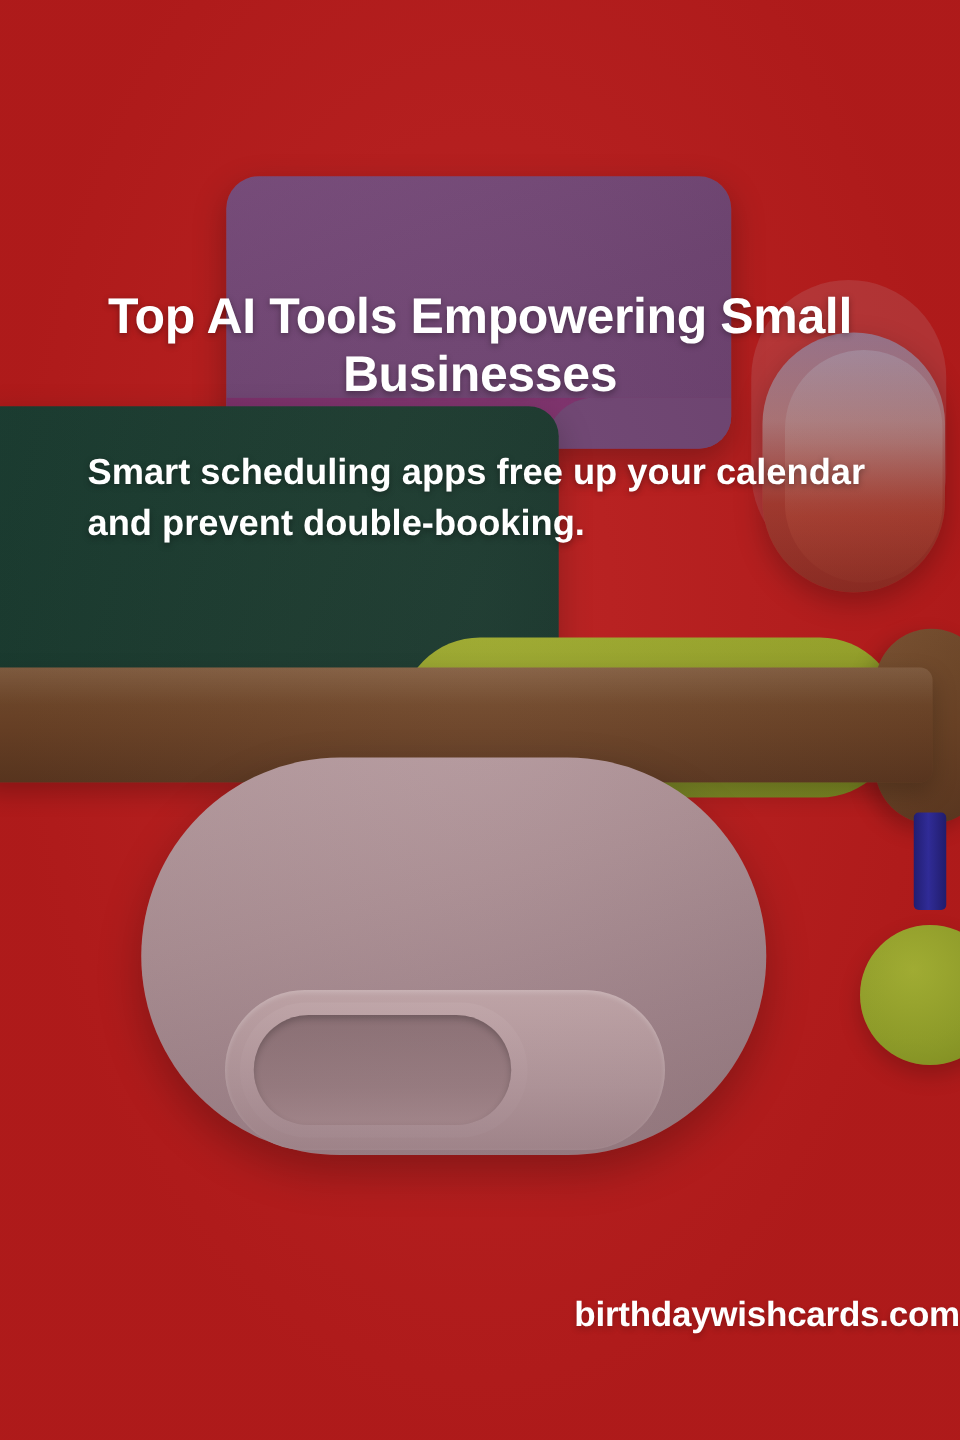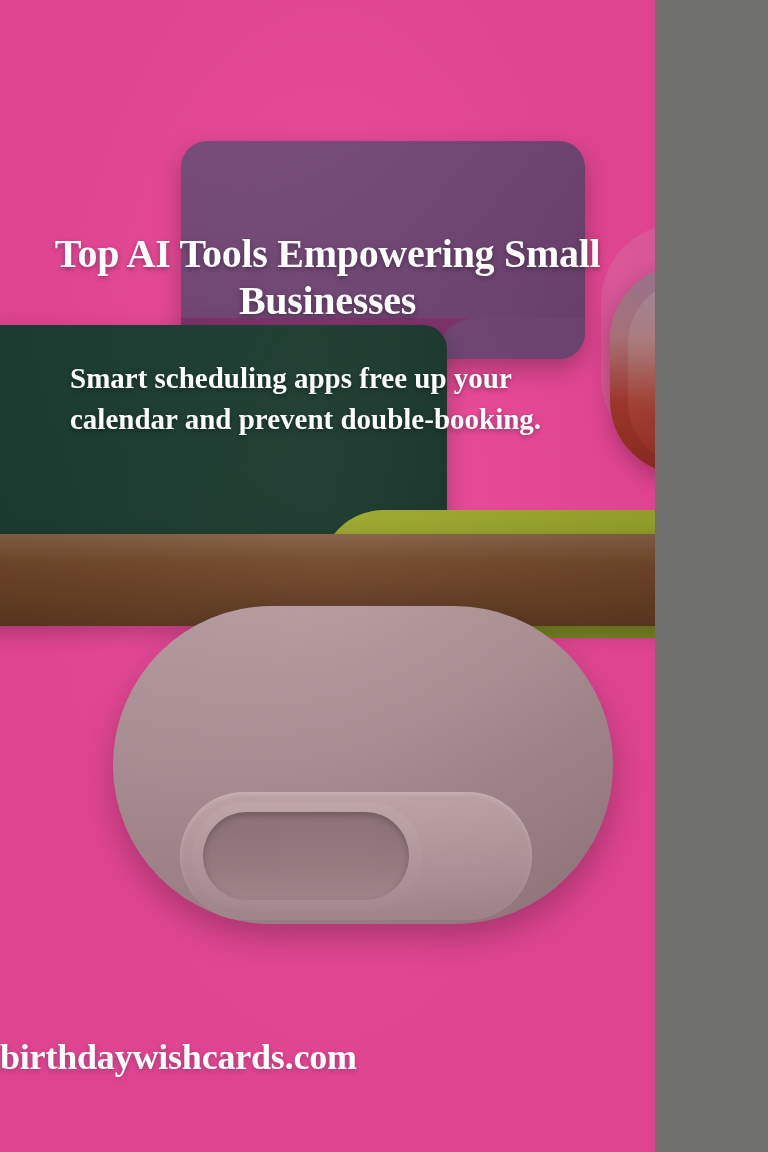--- a/index.html
+++ b/index.html
@@ -6,25 +6,24 @@
   html, body {
     margin: 0;
     padding: 0;
     background: #6f6f6c;
   }
   body {
     font-family: "Liberation Sans", sans-serif;
   }
   .pin {
     position: relative;
-    width: 655px;
+    width: 768px;
     height: 1152px;
     overflow: hidden;
-    background: #ec4899;
-    font-family: Liberation Serif, serif;
+    background: #b91c1c;
   }
 
   
   .bg {
     position: absolute;
     inset: 0;
     overflow: hidden;
   }
   .shape { position: absolute; }
 
@@ -201,23 +200,23 @@
     color: #ffffff;
     font-size: 29px;
     font-weight: 700;
     line-height: 1.42;
     text-shadow: 0 2px 5px rgba(0,0,0,0.34);
   }
   .footer-domain {
     position: absolute;
     left: 0; right: 0;
     top: 1036px;
-    text-align: left;
+    text-align: right;
     color: #ffffff;
-    font-size: 36px;
+    font-size: 28px;
     font-weight: 700;
     letter-spacing: -0.2px;
     text-shadow: 0 2px 5px rgba(0,0,0,0.22);
   }
 </style>
 </head>
 <body>
 
 <div class="pin">
 

